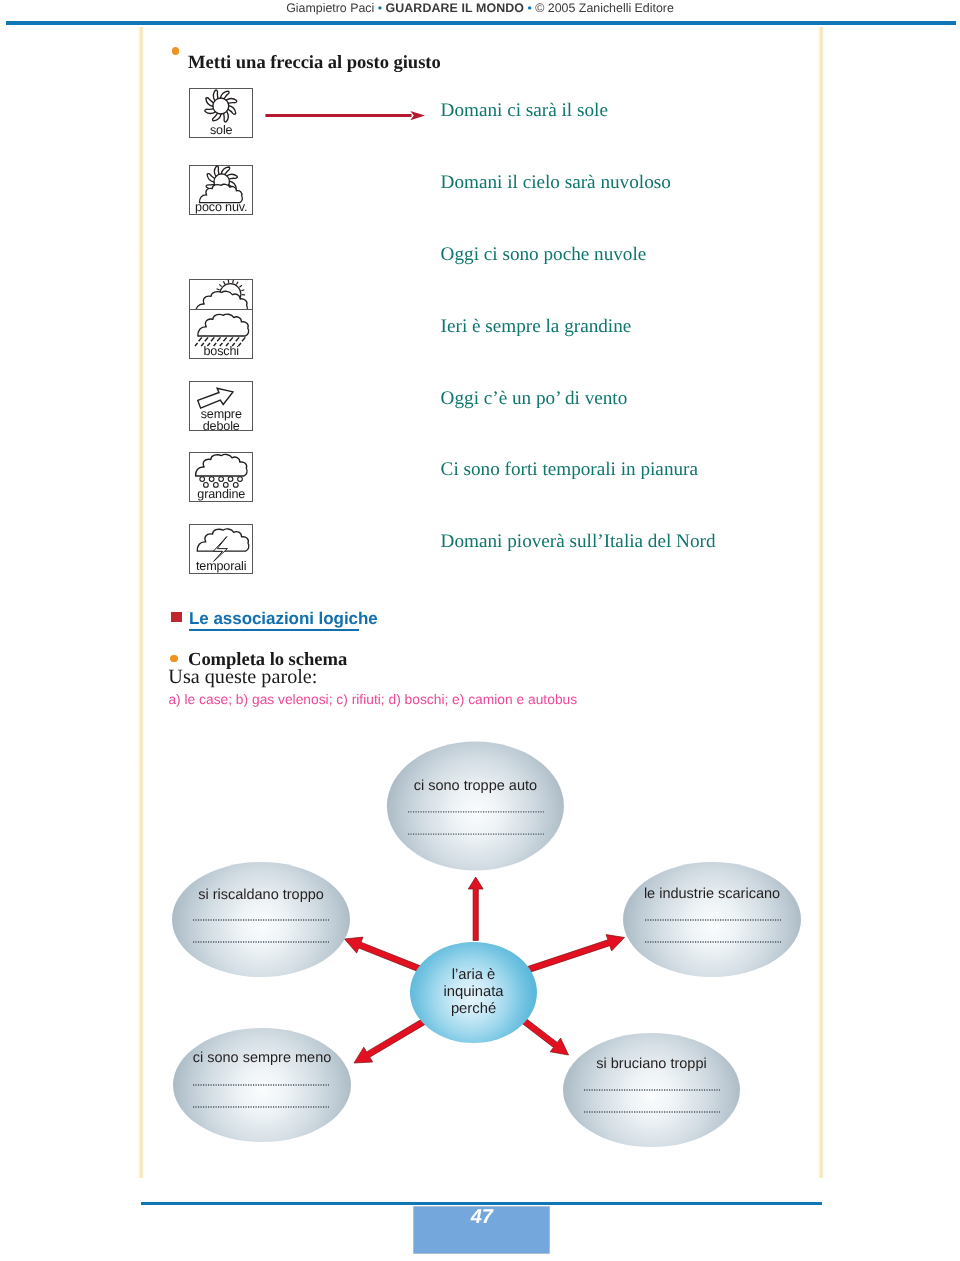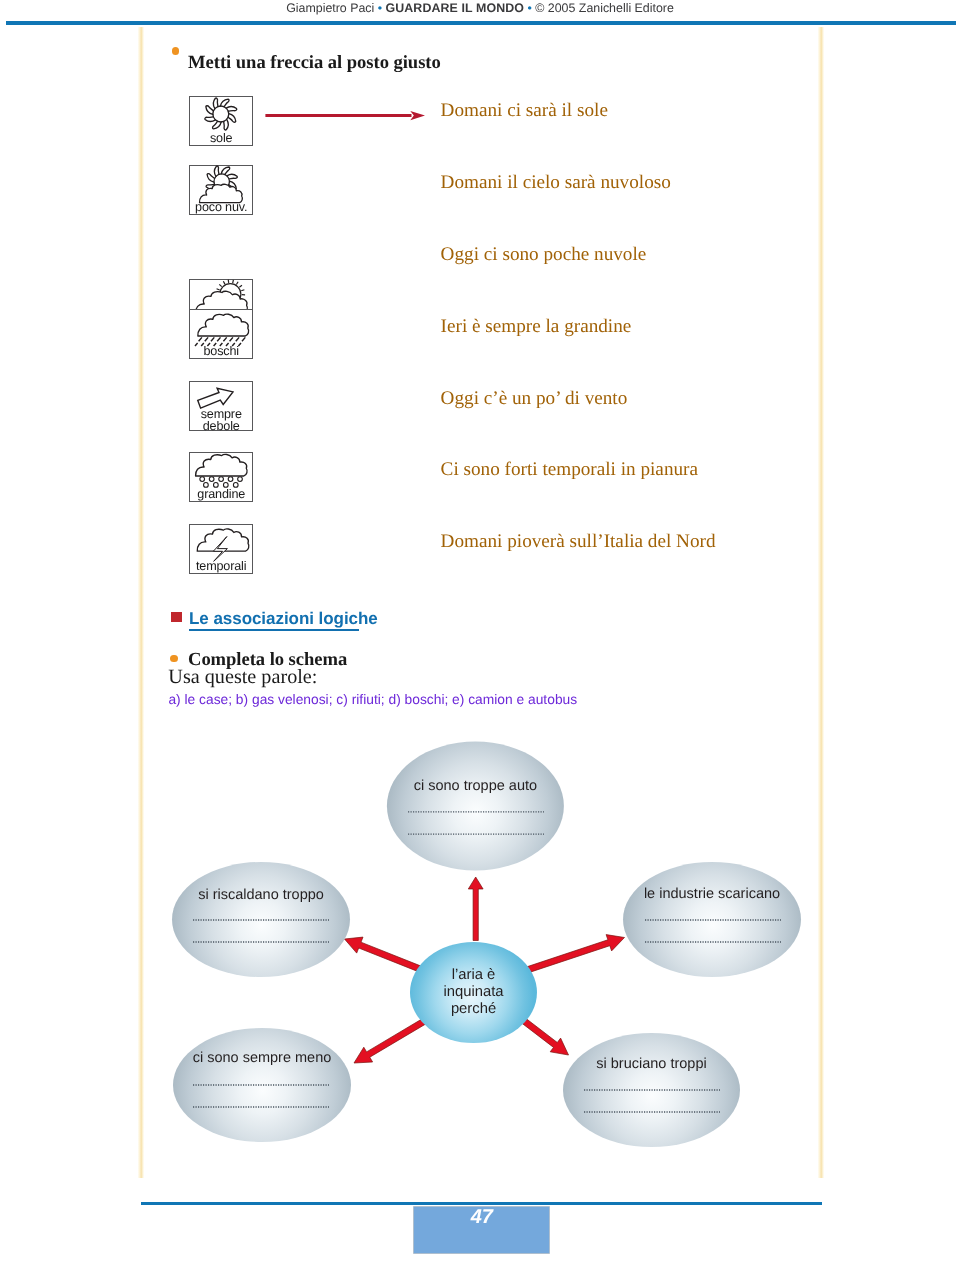--- a/index.html
+++ b/index.html
@@ -34,30 +34,30 @@
   .h-task{position:absolute;font-family:"Liberation Serif",serif;font-weight:bold;
           font-size:18.6px;color:#1a1a1a;white-space:nowrap;letter-spacing:-0.05px;}
 
   #sec-sq{position:absolute;left:171px;top:611.8px;width:10.6px;height:10.6px;background:#c0272d;}
   #sec-title{position:absolute;left:189px;top:608.5px;font-family:"Liberation Sans",sans-serif;
              font-weight:bold;font-size:17px;color:#1270b0;white-space:nowrap;letter-spacing:-0.05px;}
   #sec-underline{position:absolute;left:189px;top:629.3px;width:170px;height:1.6px;background:#1270b0;}
 
   #usa{position:absolute;left:168.3px;top:666px;font-size:20.2px;color:#1a1a1a;white-space:nowrap;}
   #parole{position:absolute;left:168.4px;top:691.5px;font-family:"Liberation Sans",sans-serif;
-          font-size:13.8px;color:#6d28d9;white-space:nowrap;}
+          font-size:13.8px;color:#ec4899;white-space:nowrap;}
 
   
   .iconbox{position:absolute;left:189px;width:64.4px;height:50px;
            border:1.35px solid #58585a;background:#fff;box-sizing:border-box;}
   .iconbox svg{position:absolute;left:0;top:0;}
   .iconlabel{position:absolute;left:0;width:100%;text-align:center;
              font-family:"Liberation Sans",sans-serif;font-size:12.6px;color:#1a1a1a;
              line-height:12.4px;letter-spacing:-0.15px;}
-  .phrase{position:absolute;left:440.6px;font-size:19.2px;color:#a16207;white-space:nowrap;}
+  .phrase{position:absolute;left:440.6px;font-size:19.2px;color:#0f766e;white-space:nowrap;}
 
   
   #map{position:absolute;left:0;top:0;width:960px;height:1261px;}
   .nodetext{position:absolute;font-family:"Liberation Sans",sans-serif;font-size:14.5px;
             color:#231f20;text-align:center;white-space:nowrap;}
   .ctext{position:absolute;font-family:"Liberation Sans",sans-serif;font-size:14.8px;
          color:#231f20;text-align:center;line-height:17.4px;width:140px;}
 </style>
 </head>
 <body>
@@ -67,21 +67,21 @@
   <div id="runhead"><span>Giampietro Paci</span><span class="sep"> • </span><b>GUARDARE IL MONDO</b><span class="sep"> • </span><span>© 2005 Zanichelli Editore</span></div>
   <div id="headrule"></div>
 
   <div class="vline" id="vline-left"></div>
   <div class="vline" id="vline-right"></div>
 
   <div class="bullet-o" style="left:171.5px;top:47.3px;"></div>
   <div class="h-task" style="left:188.1px;top:52px;">Metti una freccia al posto giusto</div>
 
   <div id="iconcol">
-      <div class="iconbox" style="top: 96px;">
+      <div class="iconbox" style="top: 88px;">
         <div style="position: absolute; left: -1px; top: -1px; width: 63px; height: 49px;">
           <svg width="63.5" height="49.4" viewBox="0 0 63.5 49.4" shape-rendering="geometricPrecision">
             <g transform="translate(31.8,18) scale(0.3617) translate(-50,-50)">
               <circle cx="50" cy="50" r="22" fill="#fff" stroke="#231f20" vector-effect="non-scaling-stroke" stroke-width="1.35"></circle>
               <path d="M48.8 28.0 C51.1 18.0,58.5 9.9,70.2 8.7 C73.5 9.3,74.0 14.4,69.6 17.4 C65.4 19.7,62.3 25.9,58.9 29.9 M64.7 33.7 C73.4 28.2,84.4 27.7,93.5 35.0 C95.4 37.8,92.2 41.8,86.9 40.8 C82.3 39.5,75.7 41.7,70.5 42.1 M72.0 48.8 C82.0 51.1,90.1 58.5,91.3 70.2 C90.7 73.5,85.6 74.0,82.6 69.6 C80.3 65.4,74.1 62.3,70.1 58.9 M66.3 64.7 C71.8 73.4,72.3 84.4,65.0 93.5 C62.2 95.4,58.2 92.2,59.2 86.9 C60.5 82.3,58.3 75.7,57.9 70.5 M51.2 72.0 C48.9 82.0,41.5 90.1,29.8 91.3 C26.5 90.7,26.0 85.6,30.4 82.6 C34.6 80.3,37.7 74.1,41.1 70.1 M35.3 66.3 C26.6 71.8,15.6 72.3,6.5 65.0 C4.6 62.2,7.8 58.2,13.1 59.2 C17.7 60.5,24.3 58.3,29.5 57.9 M28.0 51.2 C18.0 48.9,9.9 41.5,8.7 29.8 C9.3 26.5,14.4 26.0,17.4 30.4 C19.7 34.6,25.9 37.7,29.9 41.1 M33.7 35.3 C28.2 26.6,27.7 15.6,35.0 6.5 C37.8 4.6,41.8 7.8,40.8 13.1 C39.5 17.7,41.7 24.3,42.1 29.5" fill="none" stroke="#231f20" vector-effect="non-scaling-stroke" stroke-width="1.35" stroke-linejoin="round" stroke-linecap="round"></path>
             </g>
           </svg>
         </div>
         <div class="iconlabel" style="top: 35px;">sole</div>
       </div>

